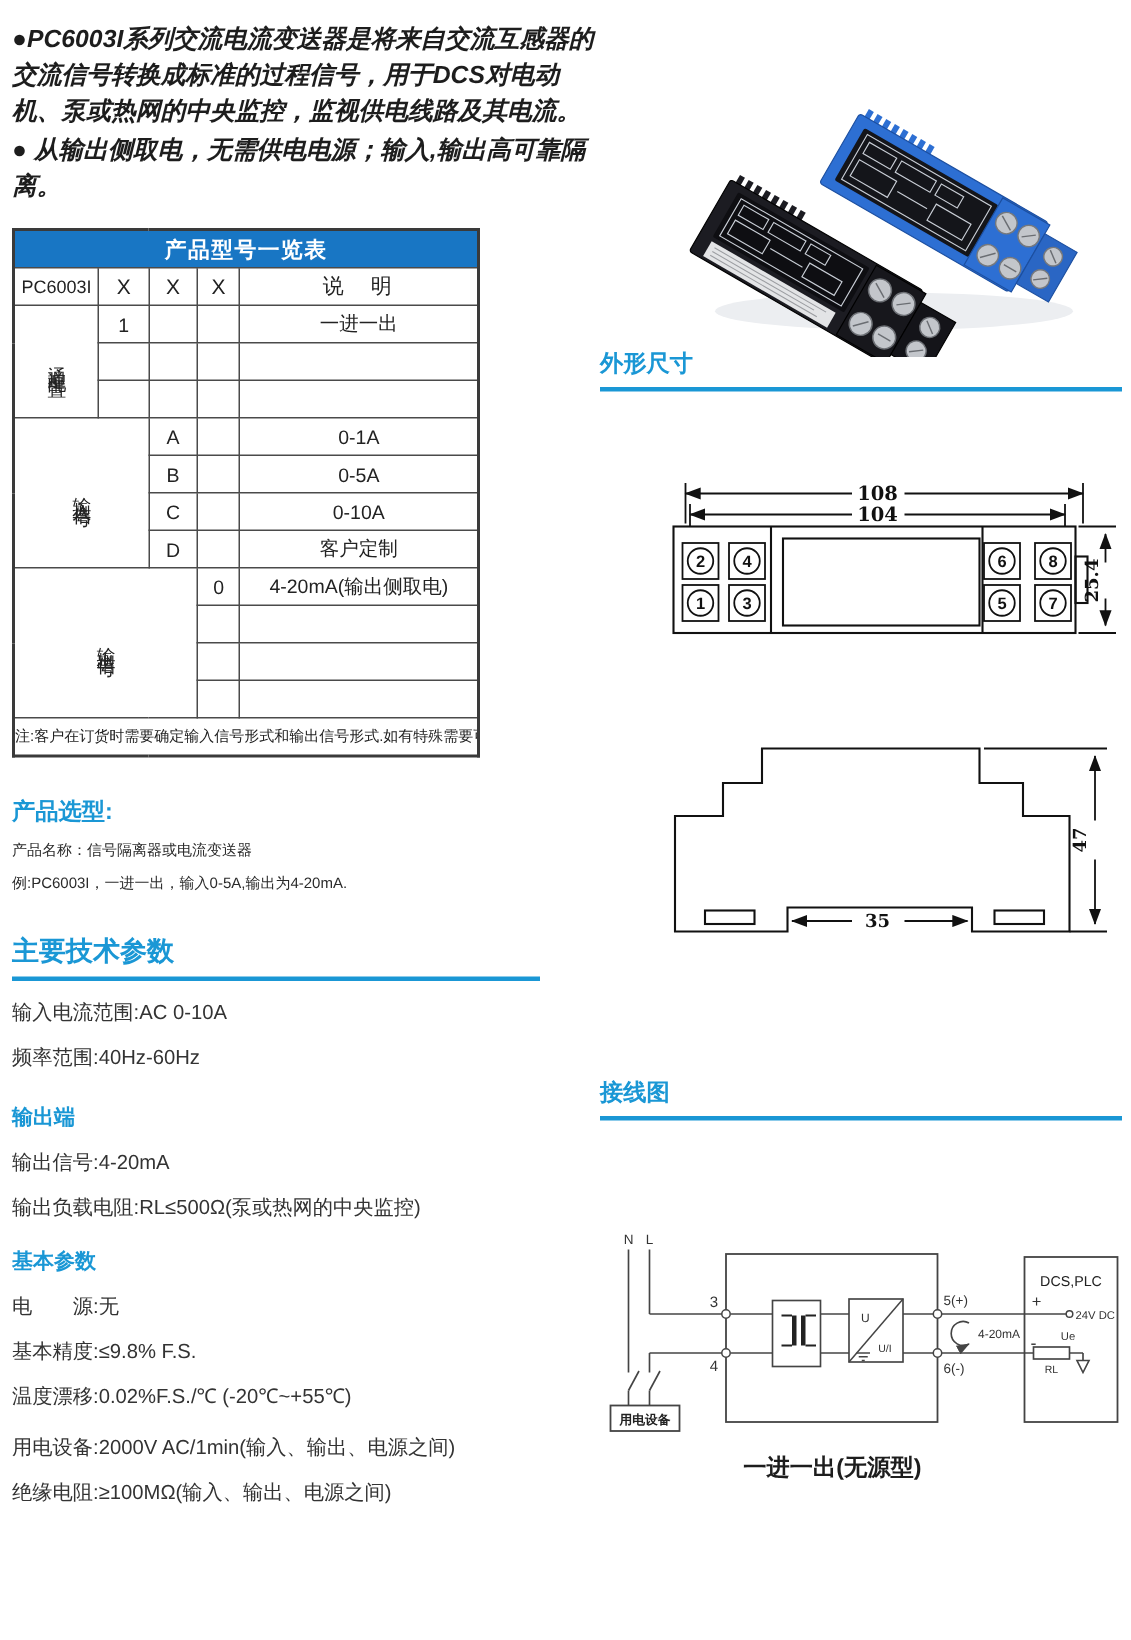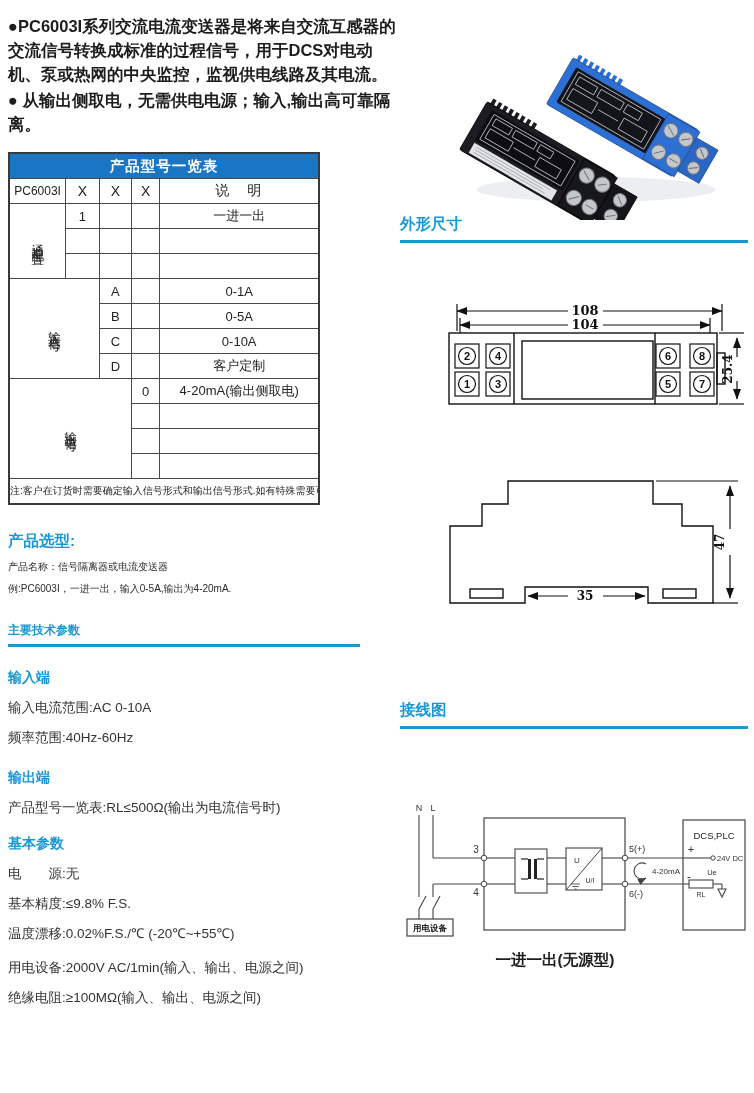--- a/index.html
+++ b/index.html
@@ -1,45 +1,45 @@
 <!DOCTYPE html>
 <html><head>
 <meta charset="utf-8">
 <style>
   html,body{margin:0;padding:0;}
   body{
     width:754px;height:1093px;position:relative;overflow:hidden;
     background:#ffffff;font-family:"Liberation Sans",sans-serif;color:#222;
   }
   .col-left{position:absolute;left:8px;top:0;width:392px;}
-  .col-right{position:absolute;left:400px;top:0;width:348px;}
+  .col-right{position:absolute;left:400px;top:18px;width:348px;}
 
   
   .intro{margin-top:14px;font-size:16.5px;font-weight:600;line-height:24px;color:#1d1d1d;}
-  .intro p{margin:0 0 2px 0;}
+  .intro p{margin:0 0 2px 0;font-style:italic;}
 
   
   table.model{border-collapse:collapse;width:312px;margin-top:16px;table-layout:fixed;
     border:2px solid #3a3a3a;font-size:13px;color:#222;}
   table.model td{border:1px solid #4a4a4a;text-align:center;padding:0;height:24px;overflow:hidden;}
   td.thead{background:#1876c4;color:#fff;font-weight:700;font-size:14.5px;text-align:left;
     padding:3px 0 3px 8px;height:18px;letter-spacing:1px;}
   td.model-name{font-size:12px;}
   td.xcell{font-size:14px;}
   td.desc{text-align:left;padding-left:10px;}
   td.deschead{font-size:14px;letter-spacing:2px;}
   .vlabel{writing-mode:vertical-rl;text-orientation:upright;letter-spacing:3px;
     font-size:12.5px;display:inline-block;line-height:1;}
   td.note{font-size:10px;text-align:left;padding:2px 2px;height:18px;white-space:nowrap;}
 
   
   .h-blue{color:#1a97d5;font-weight:700;}
   .sel-title{margin-top:26px;font-size:15.5px;}
   .sel-line{margin-top:8px;font-size:10px;color:#2a2a2a;}
-  .spec-title{margin-top:26px;font-size:12px;}
+  .spec-title{margin-top:26px;font-size:18px;}
   .rule{height:3px;background:#1a97d5;margin-top:5px;}
   .rule-left{width:352px;}
   .sub-head{font-size:14px;margin-top:22px;}
   .spec-item{font-size:13.5px;color:#333;margin-top:12px;line-height:18px;}
 
   
   .photo{margin:10px 0 0 46px;display:block;}
   .dim-head{font-size:15.5px;margin-top:-6px;}
   .draw{display:block;margin-top:38px;}
   .wire-head{font-size:15.5px;margin-top:74px;}
@@ -140,26 +140,26 @@
   </tbody>
     </table>
 
   <div class="h-blue sel-title">产品选型:</div>
   <div class="sel-line">产品名称：信号隔离器或电流变送器</div>
   <div class="sel-line">例:PC6003I，一进一出，输入0-5A,输出为4-20mA.</div>
 
   <div class="h-blue spec-title">主要技术参数</div>
   <div class="rule rule-left"></div>
 
-  <div class="h-blue sub-head">输入端</div>
   <div class="spec-item">输入电流范围:AC 0-10A</div>
   <div class="spec-item">频率范围:40Hz-60Hz</div>
 
   <div class="h-blue sub-head">输出端</div>
-  <div class="spec-item">产品型号一览表:RL≤500Ω(输出为电流信号时)</div>
+  <div class="spec-item">输出信号:4-20mA</div>
+  <div class="spec-item">输出负载电阻:RL≤500Ω(泵或热网的中央监控)</div>
 
   <div class="h-blue sub-head" style="margin-top:18px;">基本参数</div>
   <div class="spec-item">电　　源:无</div>
   <div class="spec-item">基本精度:≤9.8% F.S.</div>
   <div class="spec-item">温度漂移:0.02%F.S./℃ (-20℃~+55℃)</div>
   <div class="spec-item" style="margin-top:16px;">用电设备:2000V AC/1min(输入、输出、电源之间)</div>
   <div class="spec-item">绝缘电阻:≥100MΩ(输入、输出、电源之间)</div>
 
 </div>
 

